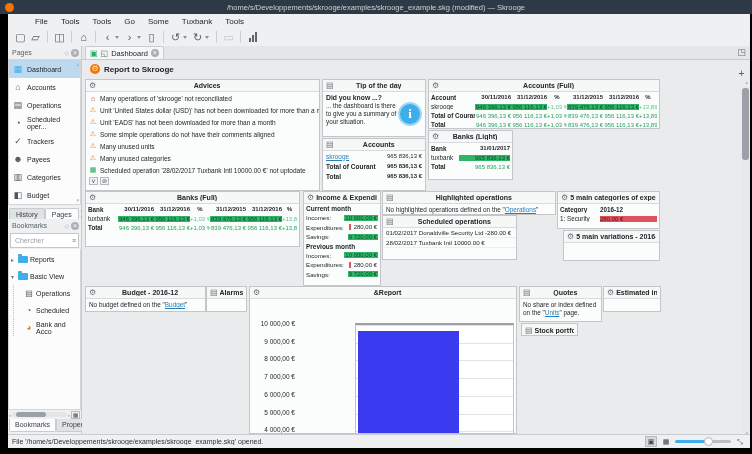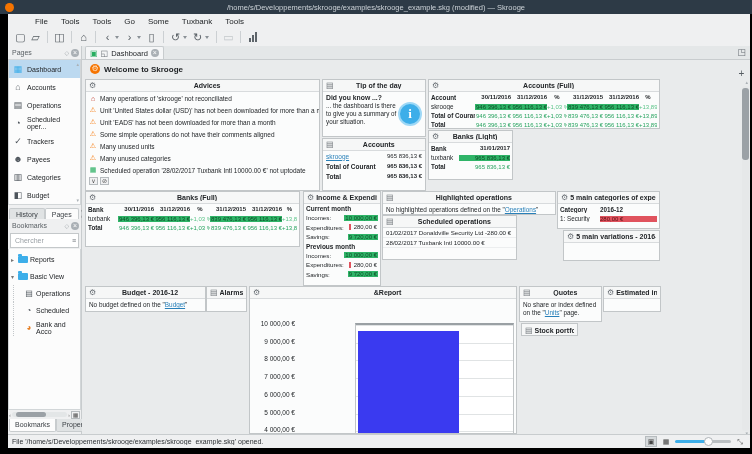--- a/index.html
+++ b/index.html
@@ -272,21 +272,21 @@
           <span>Dashboard</span>
           <span class="tab-close">×</span>
         </span>
         <span class="tab-right">◳</span>
       </div>
 
       <div class="dashboard">
 
         <div class="welcome">
           <span class="w-gearbig">⚙</span>
-          <span>Welcome to Skrooge</span>
+          <span>Report to Skrooge</span>
         </div>
 
         <div class="widget" style="left:3px;top:19px;width:235px;height:112px">
           <div class="w-head">
             <span class="w-gear">⚙</span>
             <span class="w-title">Advices</span>
           </div>
           <div class="w-body">
             <div class="adv-row">
                 <span class="adv-ico" style="color:#c0392b">⌂</span>

